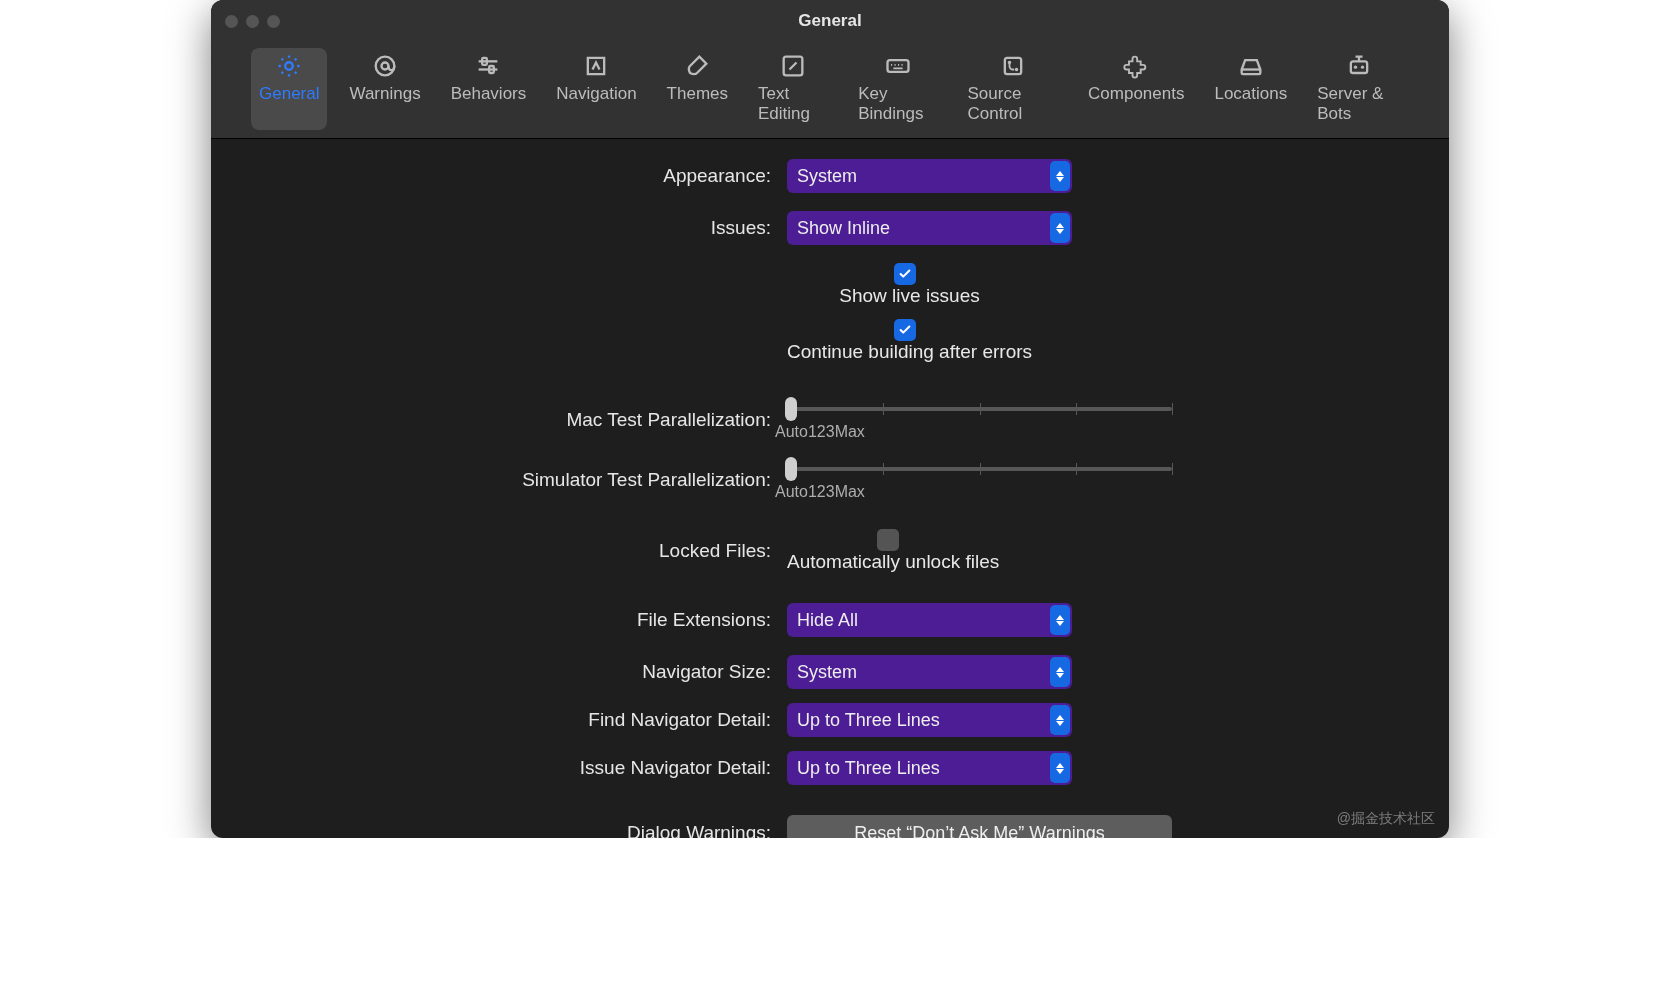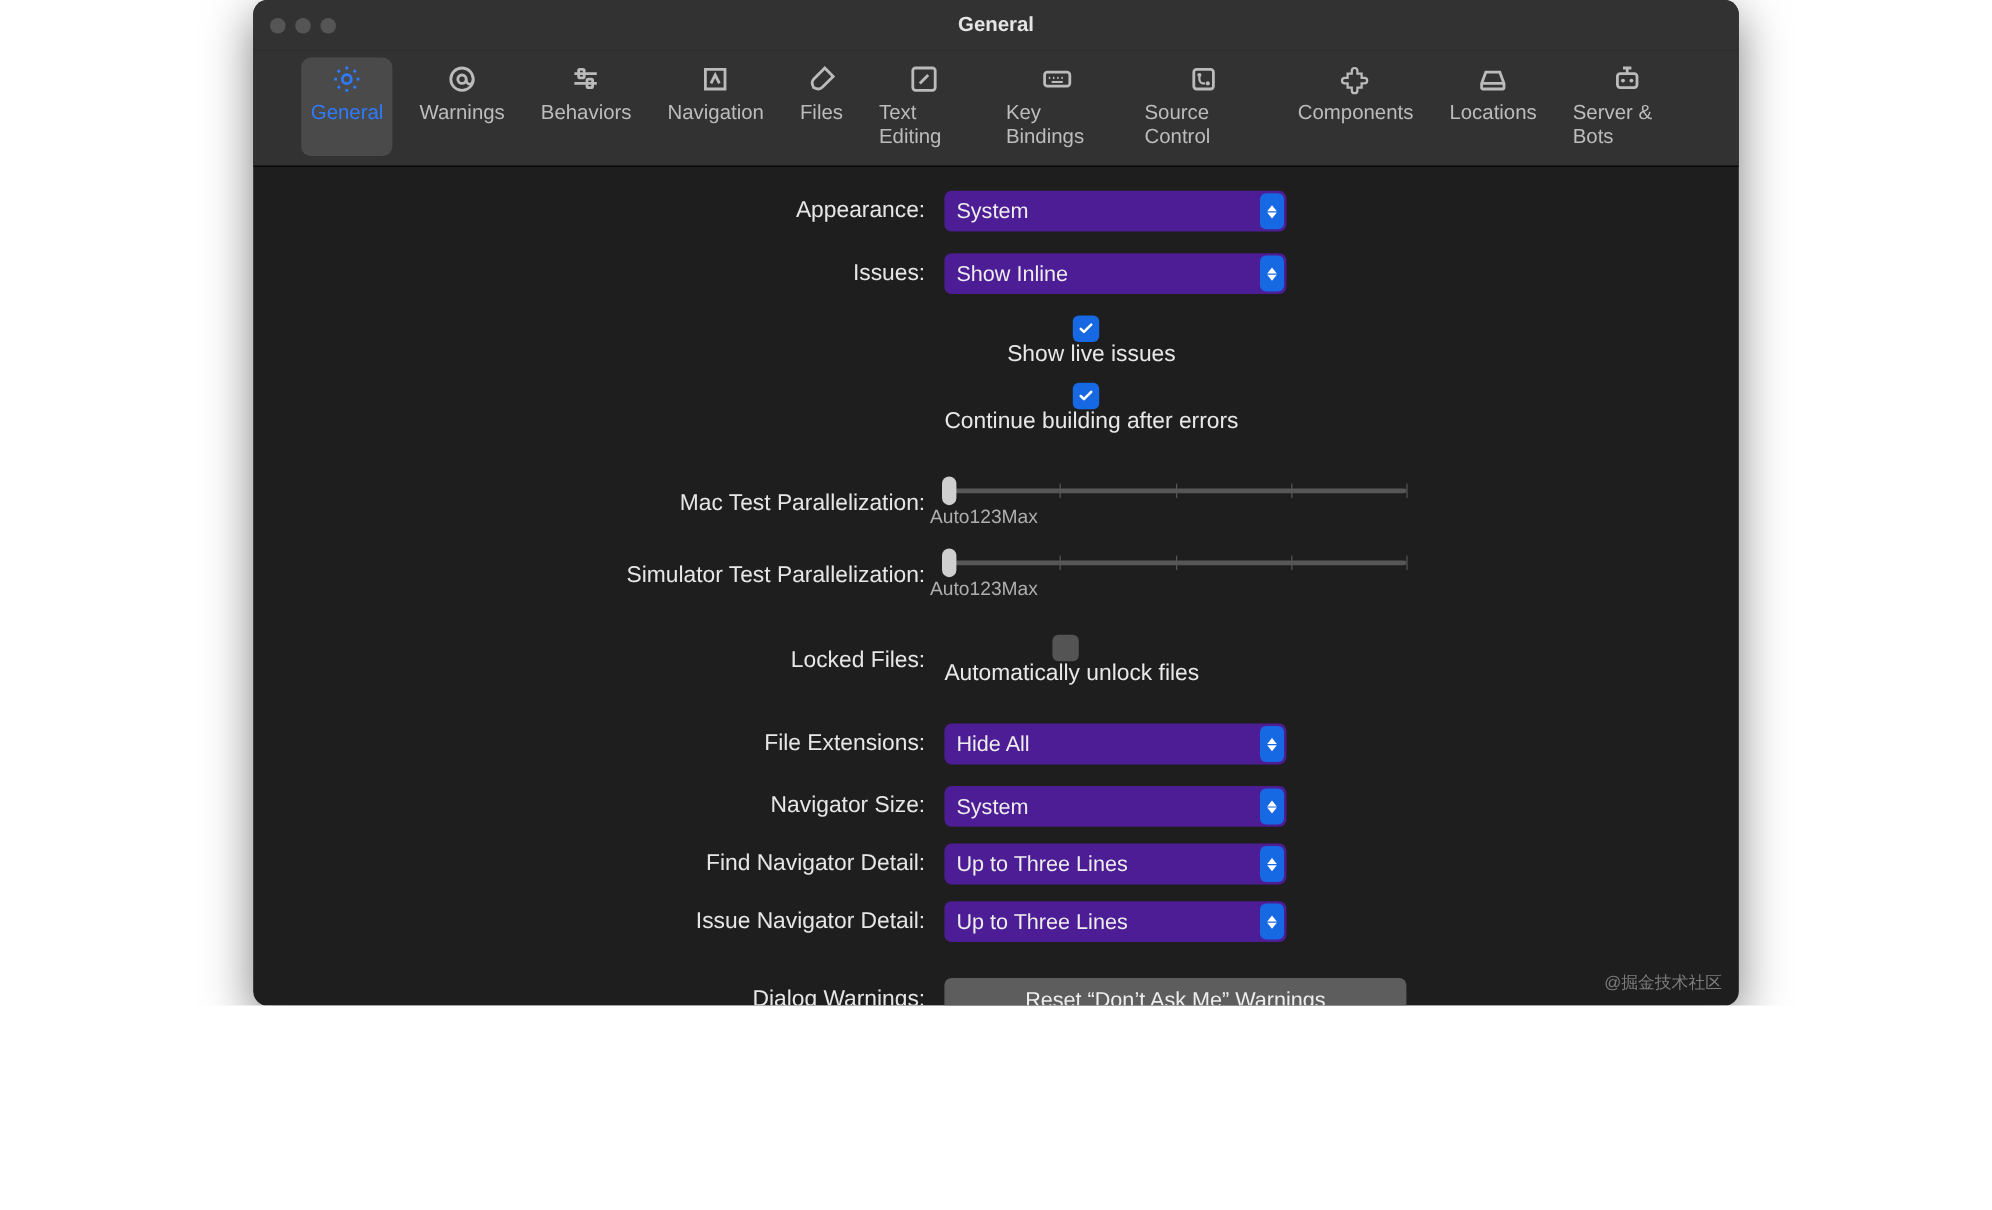--- a/index.html
+++ b/index.html
@@ -162,21 +162,21 @@
       <svg class="ticon" viewBox="0 0 24 24">
           <path d="M5 5h14v14H5z" fill="none" stroke="#bbb" stroke-width="2"></path>
           <path d="M9 15l3-6 3 6" fill="none" stroke="#bbb" stroke-width="2"></path>
         </svg>
       <span>Navigation</span>
     </div>
     <div class="tab">
       <svg class="ticon" viewBox="0 0 24 24">
           <path d="M14 4l6 6-8 8c-2 2-6 0-6 0s-2-4 0-6z" fill="none" stroke="#bbb" stroke-width="2"></path>
         </svg>
-      <span>Files</span>
+      <span>Themes</span>
     </div>
     <div class="tab">
       <svg class="ticon" viewBox="0 0 24 24">
           <rect x="4" y="4" width="16" height="16" rx="2" fill="none" stroke="#bbb" stroke-width="2"></rect>
           <path d="M9 15l6-6" stroke="#bbb" stroke-width="2"></path>
         </svg>
       <span>Text Editing</span>
     </div>
     <div class="tab">
       <svg class="ticon" viewBox="0 0 24 24">

